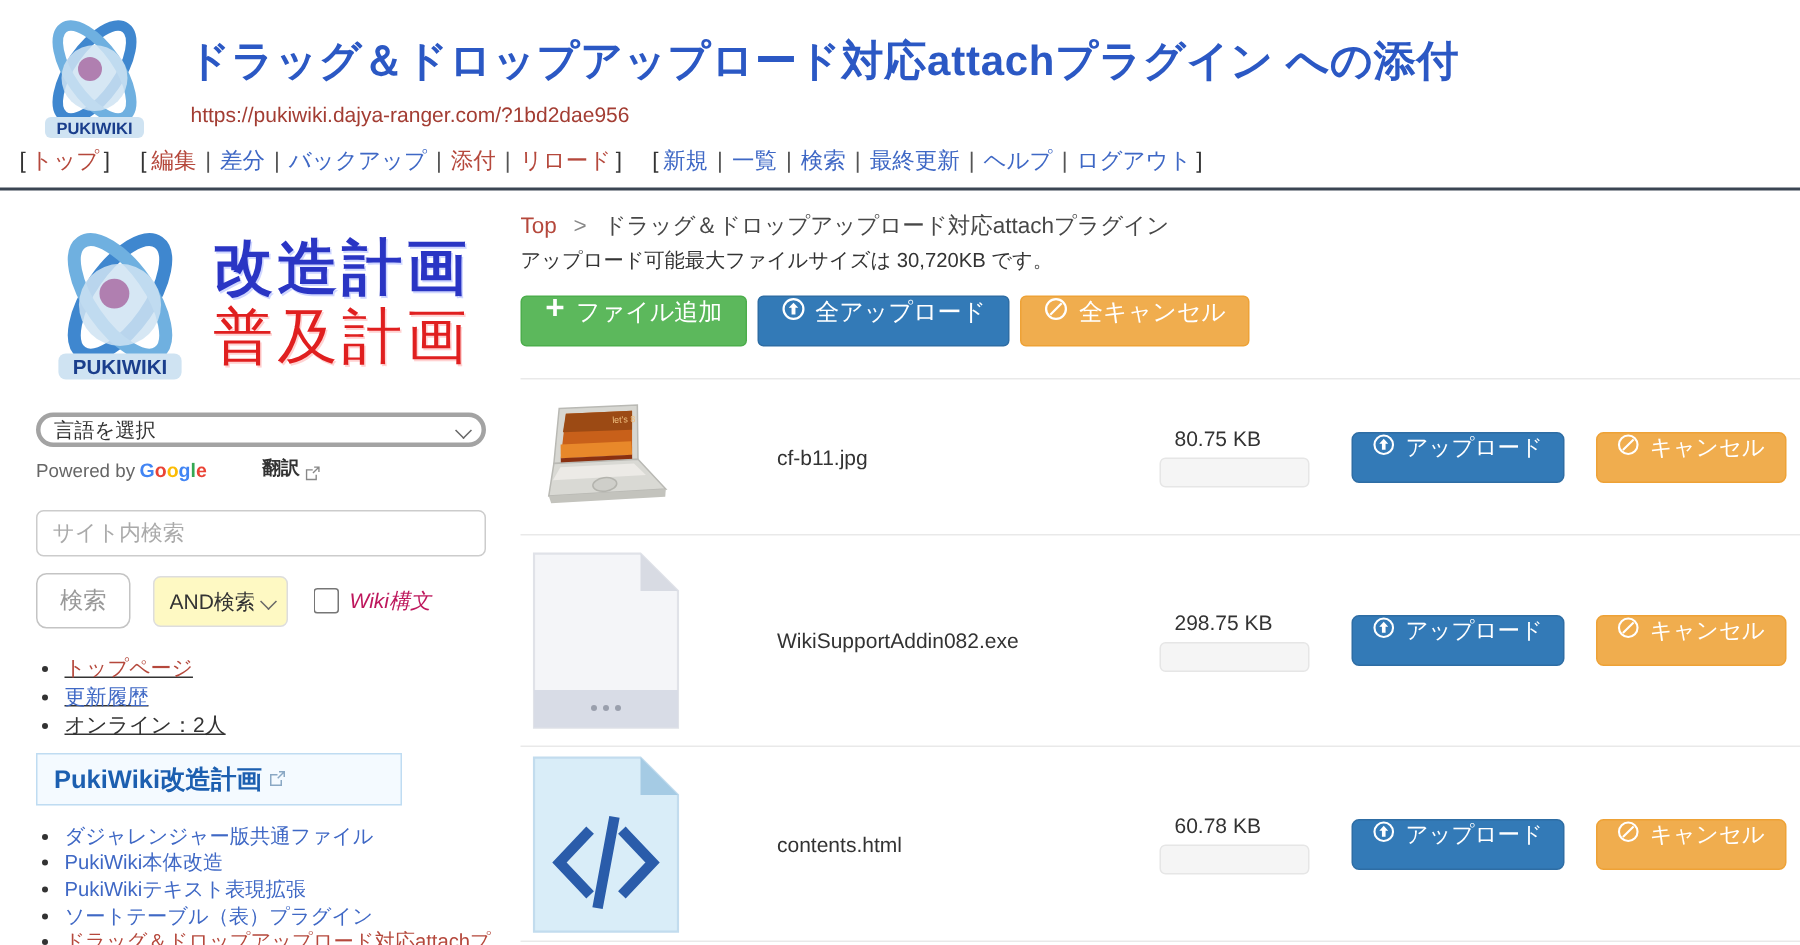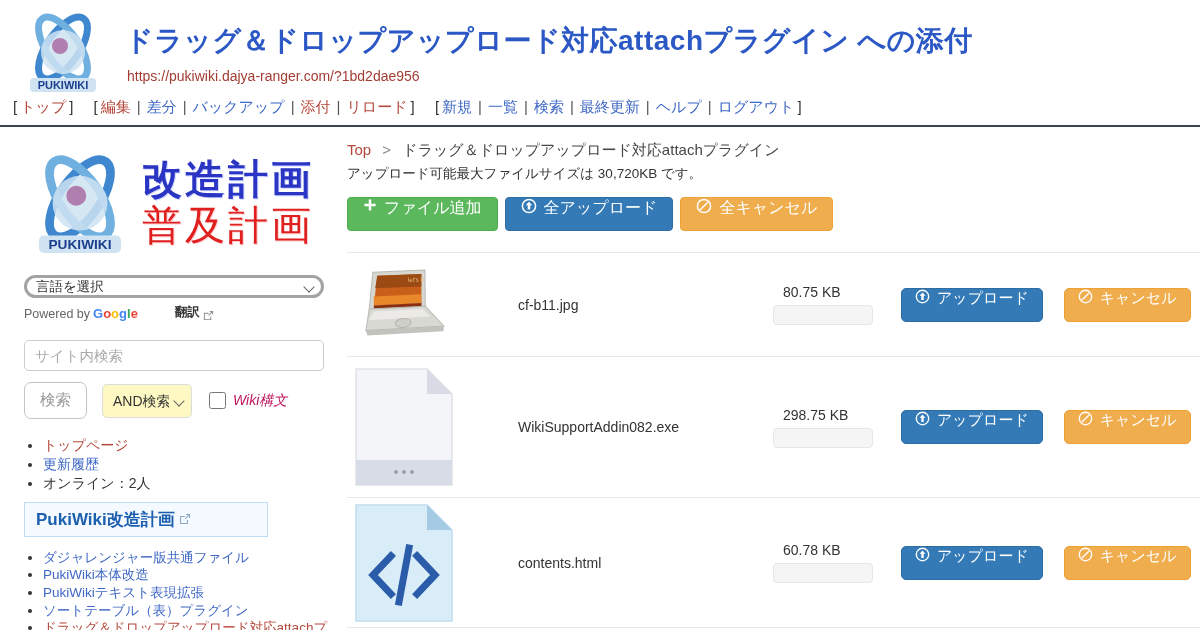--- a/index.html
+++ b/index.html
@@ -56,21 +56,21 @@
     font-size:15.5px; color:#999; cursor:pointer; }
   .and-wrap { position:relative; margin-left:15px; }
   .and-select { width:90px; height:34px; appearance:none; -webkit-appearance:none; border:1px solid #ddd;
     border-radius:5px; padding:0 22px 0 10px; font-size:14px; color:#333; background:#fef9c3; }
   .and-wrap .chev { top:13px; right:9px; }
   .wiki-check { margin-left:17px; width:17px; height:17px; accent-color:#fff;
     border:1px solid #ddd; }
   .wiki-label { margin-left:7px; font-size:14px; color:#be185d;font-style:italic; }
 
   .side-list { margin-top:17px; padding-left:19px; list-style:disc; }
-  .side-list li { font-size:14px; line-height:1.3; margin-bottom:1px; }
+  .side-list li { font-size:14px; line-height:1.3; margin-bottom:1px;text-decoration:underline; }
   .side-list a { text-decoration:none; cursor:pointer; }
   .side-list .plain { color:#333; }
   .lnk-red { color:#b5483c; }
   .lnk-blue { color:#3f68c5; }
 
   .side-box { margin-top:9px; width:244px; background:#f4faff; border:1px solid #bfdcf2;
     padding:5px 0 5px 11px; display:flex; align-items:center; gap:4px; }
   .side-box a { font-size:17px; font-weight:bold; color:#1c5fb0; text-decoration:none; cursor:pointer; }
 
   .side-list2 { margin-top:13px; padding-left:19px; list-style:disc; width:308px; }

